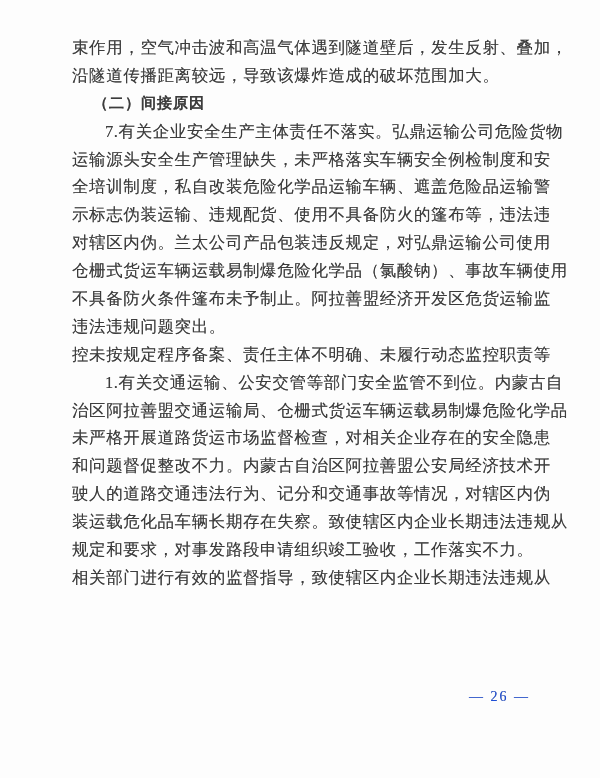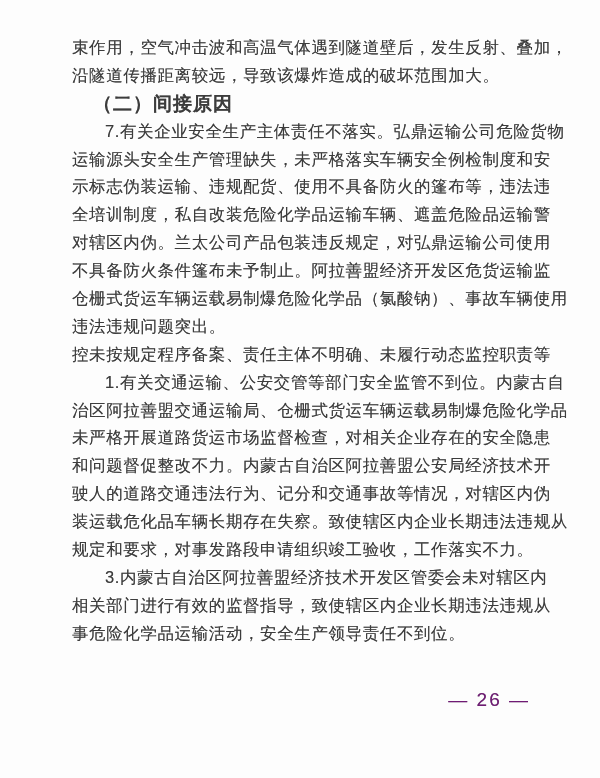--- a/index.html
+++ b/index.html
@@ -8,21 +8,21 @@
     width: 600px;
     height: 778px;
     background: #ffffff;
   }
   .page {
     position: relative;
     width: 600px;
     height: 778px;
     background: #fdfdfd;
     overflow: hidden;
-    font-family: Liberation Sans, sans-serif;
+    font-family: Liberation Serif, serif;
     color: #3c3c3c;
   }
   .textblock {
     position: absolute;
     left: 72px;
     top: 34px;
     width: 468px;
   }
   .para { margin: 0; padding: 0; }
   .line {
@@ -30,30 +30,30 @@
     line-height: 27.9px;
     font-size: 16.5px;
     letter-spacing: 0.6px;
     white-space: nowrap;
     text-shadow: 0 0 0.5px rgba(60,60,60,0.55);
   }
   .indent2 { text-indent: 33px; }
   .heading-line {
     font-weight: 700;
     text-indent: 21px;
-    font-size: 19px;
+    font-size: 15px;
     letter-spacing: 1px;
   }
   .pagenum {
     position: absolute;
     top: 689px;
     right: 70px;
-    font-size: 19px;
+    font-size: 14px;
     letter-spacing: 2px;
-    color: #701a75;
+    color: #1d4ed8;
     text-shadow: 0 0 0.4px rgba(50,50,50,0.5);
   }
 </style>
 </head>
 <body>
 
 <div class="page">
   <div class="textblock">
 
     <div class="para">
@@ -61,41 +61,39 @@
       <div class="line">沿隧道传播距离较远，导致该爆炸造成的破坏范围加大。</div>
     </div>
 
     <div class="para">
       <div class="line heading-line">（二）间接原因</div>
     </div>
 
     <div class="para">
       <div class="line indent2">7.有关企业安全生产主体责任不落实。弘鼎运输公司危险货物</div>
       <div class="line">运输源头安全生产管理缺失，未严格落实车辆安全例检制度和安</div>
+      <div class="line">全培训制度，私自改装危险化学品运输车辆、遮盖危险品运输警</div>
       <div class="line">示标志伪装运输、违规配货、使用不具备防火的篷布等，违法违</div>
-      <div class="line">全培训制度，私自改装危险化学品运输车辆、遮盖危险品运输警</div>
       <div class="line">对辖区内伪。兰太公司产品包装违反规定，对弘鼎运输公司使用</div>
+      <div class="line">仓栅式货运车辆运载易制爆危险化学品（氯酸钠）、事故车辆使用</div>
       <div class="line">不具备防火条件篷布未予制止。阿拉善盟经济开发区危货运输监</div>
-      <div class="line">仓栅式货运车辆运载易制爆危险化学品（氯酸钠）、事故车辆使用</div>
       <div class="line">违法违规问题突出。</div>
       <div class="line">控未按规定程序备案、责任主体不明确、未履行动态监控职责等</div>
     </div>
 
     <div class="para">
       <div class="line indent2">1.有关交通运输、公安交管等部门安全监管不到位。内蒙古自</div>
       <div class="line">治区阿拉善盟交通运输局、仓栅式货运车辆运载易制爆危险化学品</div>
       <div class="line">未严格开展道路货运市场监督检查，对相关企业存在的安全隐患</div>
       <div class="line">和问题督促整改不力。内蒙古自治区阿拉善盟公安局经济技术开</div>
       <div class="line">驶人的道路交通违法行为、记分和交通事故等情况，对辖区内伪</div>
       <div class="line">装运载危化品车辆长期存在失察。致使辖区内企业长期违法违规从</div>
       <div class="line">规定和要求，对事发路段申请组织竣工验收，工作落实不力。</div>
     </div>
 
     <div class="para">
-      <div class="line indent2">3.内蒙古自治区阿拉善盟经济技术开发区管委会未对辖区内</div>
       <div class="line">相关部门进行有效的监督指导，致使辖区内企业长期违法违规从</div>
-      <div class="line">事危险化学品运输活动，安全生产领导责任不到位。</div>
     </div>
 
   </div>
 
   <div class="pagenum">— 26 —</div>
 </div>
 
 </body></html>

